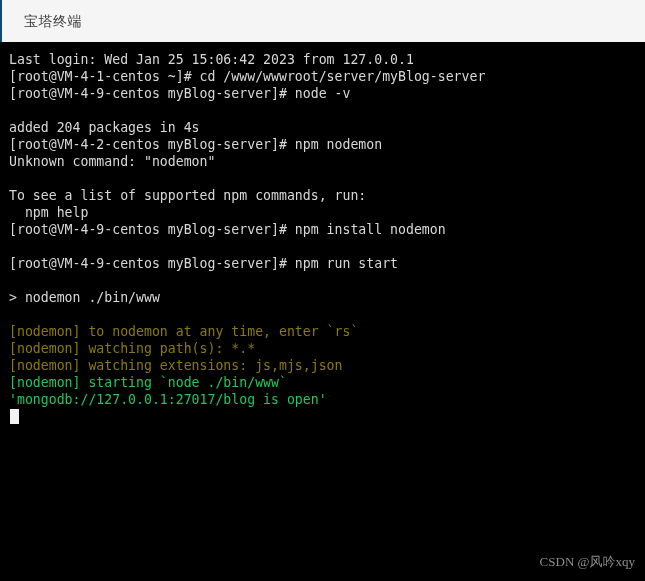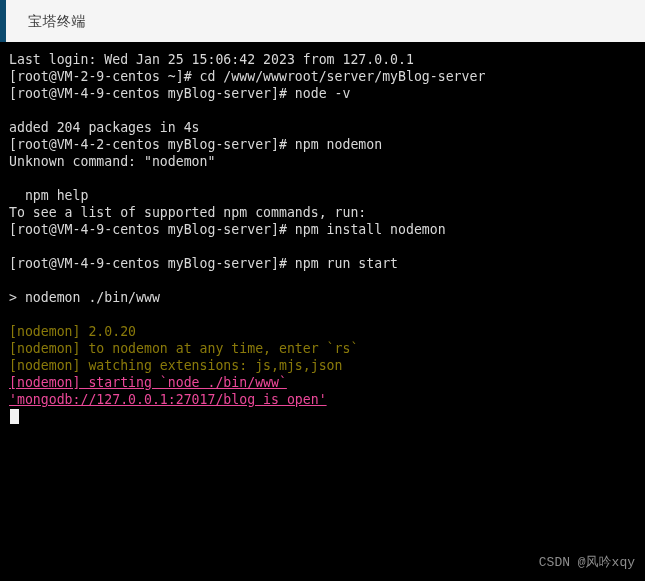--- a/index.html
+++ b/index.html
@@ -23,21 +23,21 @@
   }
 
   
   #title-bar {
     position: absolute;
     left: 0;
     top: 0;
     width: 645px;
     height: 42px;
     background: #f5f5f5;
-    border-left: 6px solid #0c4a6e;
+    border-left: 2px solid #0c4a6e;
     box-sizing: border-box;
     display: flex;
     align-items: center;
   }
   #title-bar .title-text {
     margin-left: 22px;
     font-family: "DejaVu Sans", "Liberation Sans", sans-serif;
     font-size: 14px;
     color: #3a3a3a;
     letter-spacing: 0.5px;
@@ -64,21 +64,21 @@
     line-height: 17px;
     height: 17px;
     white-space: pre;
     color: #d8d8d8;
     letter-spacing: 0px;
   }
   .term-line.blank { color: transparent; }
 
   
   .c-white  { color: #d8d8d8; }
-  .c-green  { color: #ec4899; text-decoration: underline; }
+  .c-green  { color: #22c55e; }
   .c-olive  { color: #8a7a0a; }
 
   
   #cursor-row {
     height: 17px;
     position: relative;
   }
   #cursor-block {
     position: absolute;
     left: 1px;
@@ -86,57 +86,57 @@
     width: 9px;
     height: 15px;
     background: #f2f2f2;
   }
 
   
   #watermark {
     position: absolute;
     right: 10px;
     bottom: 10px;
-    font-family: Liberation Mono, monospace;
+    font-family: Liberation Serif, serif;
     font-size: 13px;
     color: #8d8d8d;
     user-select: none;
     white-space: nowrap;
     margin-top: 29px;
   }
 </style>
 </head>
 <body>
 
 <div id="app-window">
 
   <div id="title-bar">
     <span class="title-text">宝塔终端</span>
   </div>
 
   <div id="terminal">
     <div id="terminal-lines">
         <div class="term-line c-white">Last login: Wed Jan 25 15:06:42 2023 from 127.0.0.1</div>
-        <div class="term-line c-white">[root@VM-2-9-centos ~]# cd /www/wwwroot/server/myBlog-server</div>
+        <div class="term-line c-white">[root@VM-4-1-centos ~]# cd /www/wwwroot/server/myBlog-server</div>
         <div class="term-line c-white">[root@VM-4-9-centos myBlog-server]# node -v</div>
         <div class="term-line c-white blank"> </div>
         <div class="term-line c-white">added 204 packages in 4s</div>
         <div class="term-line c-white">[root@VM-4-2-centos myBlog-server]# npm nodemon</div>
         <div class="term-line c-white">Unknown command: "nodemon"</div>
         <div class="term-line c-white blank"> </div>
+        <div class="term-line c-white">To see a list of supported npm commands, run:</div>
         <div class="term-line c-white">  npm help</div>
-        <div class="term-line c-white">To see a list of supported npm commands, run:</div>
         <div class="term-line c-white">[root@VM-4-9-centos myBlog-server]# npm install nodemon</div>
         <div class="term-line c-white blank"> </div>
         <div class="term-line c-white">[root@VM-4-9-centos myBlog-server]# npm run start</div>
         <div class="term-line c-white blank"> </div>
         <div class="term-line c-white">&gt; nodemon ./bin/www</div>
         <div class="term-line c-white blank"> </div>
-        <div class="term-line c-olive">[nodemon] 2.0.20</div>
         <div class="term-line c-olive">[nodemon] to nodemon at any time, enter `rs`</div>
+        <div class="term-line c-olive">[nodemon] watching path(s): *.*</div>
         <div class="term-line c-olive">[nodemon] watching extensions: js,mjs,json</div>
         <div class="term-line c-green">[nodemon] starting `node ./bin/www`</div>
         <div class="term-line c-green">'mongodb://127.0.0.1:27017/blog is open'</div>
       </div>
     <div id="cursor-row">
       <div id="cursor-block"></div>
     </div>
   </div>
 
   <div id="watermark">CSDN @风吟xqy</div>

